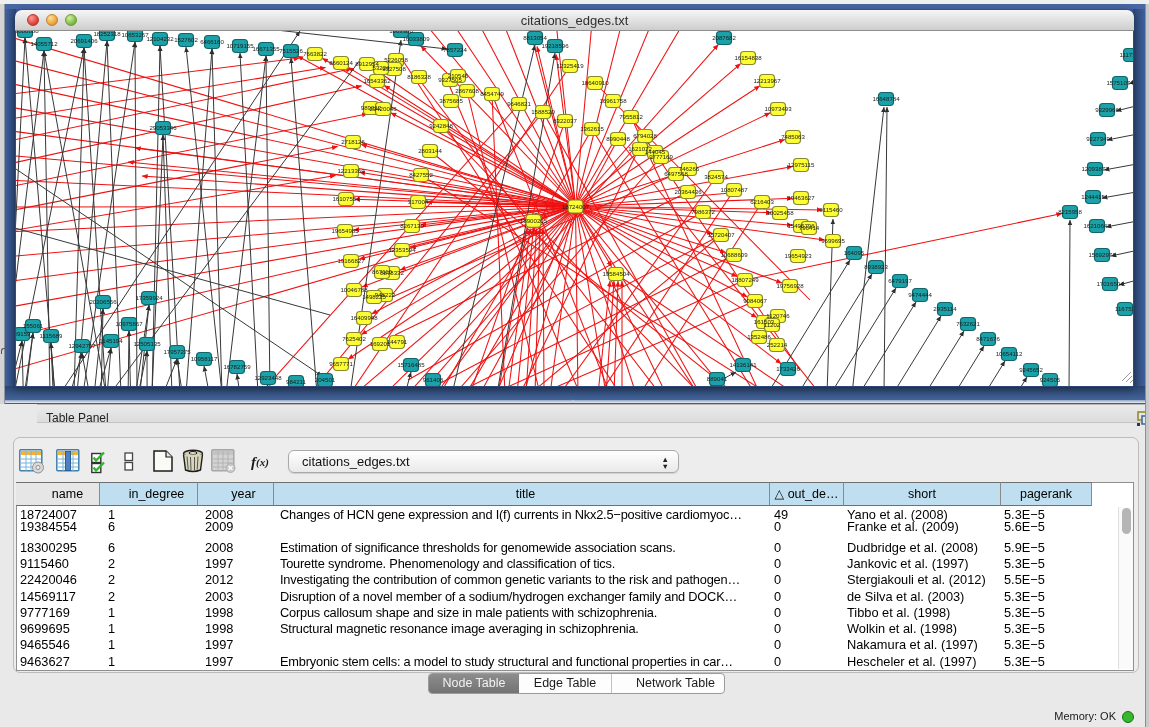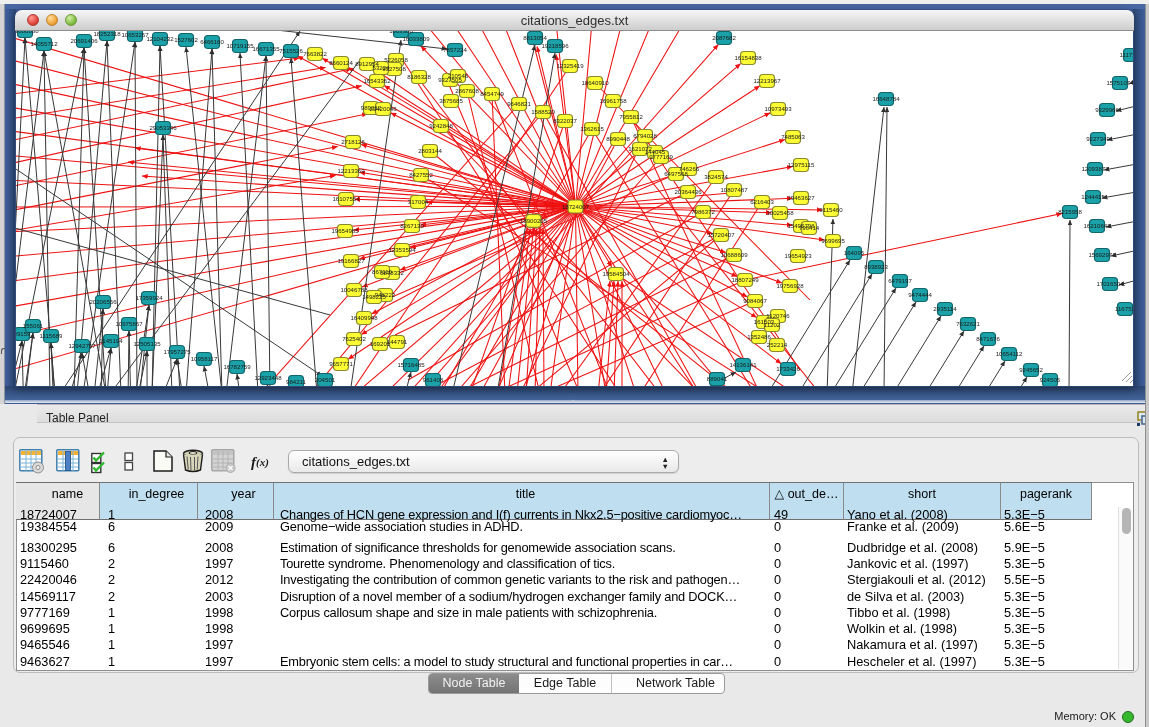--- a/index.html
+++ b/index.html
@@ -23,21 +23,21 @@
 #panelhead .t { position:absolute; left:9px; top:6px; font-size:12px; color:#1e1e1e; }
 #container { position:absolute; left:13px; top:437px; width:1126px; height:236px;
   border:1px solid #bcbcbc; border-radius:7px; background:#ededed; }
 #combo { position:absolute; left:288px; top:450px; width:391px; height:23px; border:1px solid #a9a9a9;
   border-radius:6px; background:linear-gradient(#ffffff,#e9e9e9); box-shadow:0 1px 1px rgba(0,0,0,.12); }
 #combo .t { position:absolute; left:13px; top:3px; font-size:13px; color:#111; }
 #combo .ar { position:absolute; right:9px; top:4.5px; font-size:7.5px; color:#222; line-height:7px; letter-spacing:0; }
 
 #tbl { position:absolute; left:16px; top:482px; width:1118px; height:189px; background:#fff;
   border:1px solid #8f8f8f; }
-.th { position:absolute; top:482px; height:38px; background:#bfdff0; border-right:1px solid #8a8a8a;
+.th { position:absolute; top:482px; height:24px; background:#bfdff0; border-right:1px solid #8a8a8a;
   border-top:1px solid #6f6f6f; border-bottom:1px solid #6f6f6f;
   font-size:12.5px; color:#000; text-align:center; line-height:23px; }
 .tr { position:absolute; left:0; width:1118px; height:16px; font-size:12.8px; color:#000; }
 .tr span { position:absolute; top:1px; white-space:nowrap; }
 .tr span:nth-child(4) { letter-spacing:-0.2px; }
 
 #vsb { position:absolute; left:1118px; top:507px; width:15px; height:162px; background:#fafafa; border-left:1px solid #e0e0e0; }
 #vsb .thumb { position:absolute; left:2.5px; top:1px; width:9px; height:26px; border-radius:5px; background:#b5b5b5; }
 
 #tabs { position:absolute; left:428px; top:673px; width:297px; height:21px; background:#fdfdfd;
@@ -712,21 +712,20 @@
       <span style="left:205px">2008</span>
       <span style="left:280px">Changes of HCN gene expression and I(f) currents in Nkx2.5−positive cardiomyoc…</span>
       <span style="left:774px">49</span>
       <span style="left:847px">Yano et al. (2008)</span>
       <span style="left:1004px">5.3E−5</span>
     </div>
 <div class="tr" style="top:518px">
       <span style="left:20px">19384554</span>
       <span style="left:108px">6</span>
       <span style="left:205px">2009</span>
-      <span style="left:280px">Genome−wide association studies in ADHD.</span>
       <span style="left:774px">0</span>
       <span style="left:847px">Franke et al. (2009)</span>
       <span style="left:1004px">5.6E−5</span>
     </div>
 <div class="tr" style="top:538.5999999999999px">
       <span style="left:20px">18300295</span>
       <span style="left:108px">6</span>
       <span style="left:205px">2008</span>
       <span style="left:280px">Estimation of significance thresholds for genomewide association scans.</span>
       <span style="left:774px">0</span>
@@ -766,20 +765,21 @@
       <span style="left:205px">1998</span>
       <span style="left:280px">Corpus callosum shape and size in male patients with schizophrenia.</span>
       <span style="left:774px">0</span>
       <span style="left:847px">Tibbo et al. (1998)</span>
       <span style="left:1004px">5.3E−5</span>
     </div>
 <div class="tr" style="top:620.0999999999997px">
       <span style="left:20px">9699695</span>
       <span style="left:108px">1</span>
       <span style="left:205px">1998</span>
+      <span style="left:280px">Structural magnetic resonance image averaging in schizophrenia.</span>
       <span style="left:774px">0</span>
       <span style="left:847px">Wolkin et al. (1998)</span>
       <span style="left:1004px">5.3E−5</span>
     </div>
 <div class="tr" style="top:636.3999999999996px">
       <span style="left:20px">9465546</span>
       <span style="left:108px">1</span>
       <span style="left:205px">1997</span>
       <span style="left:774px">0</span>
       <span style="left:847px">Nakamura et al. (1997)</span>

